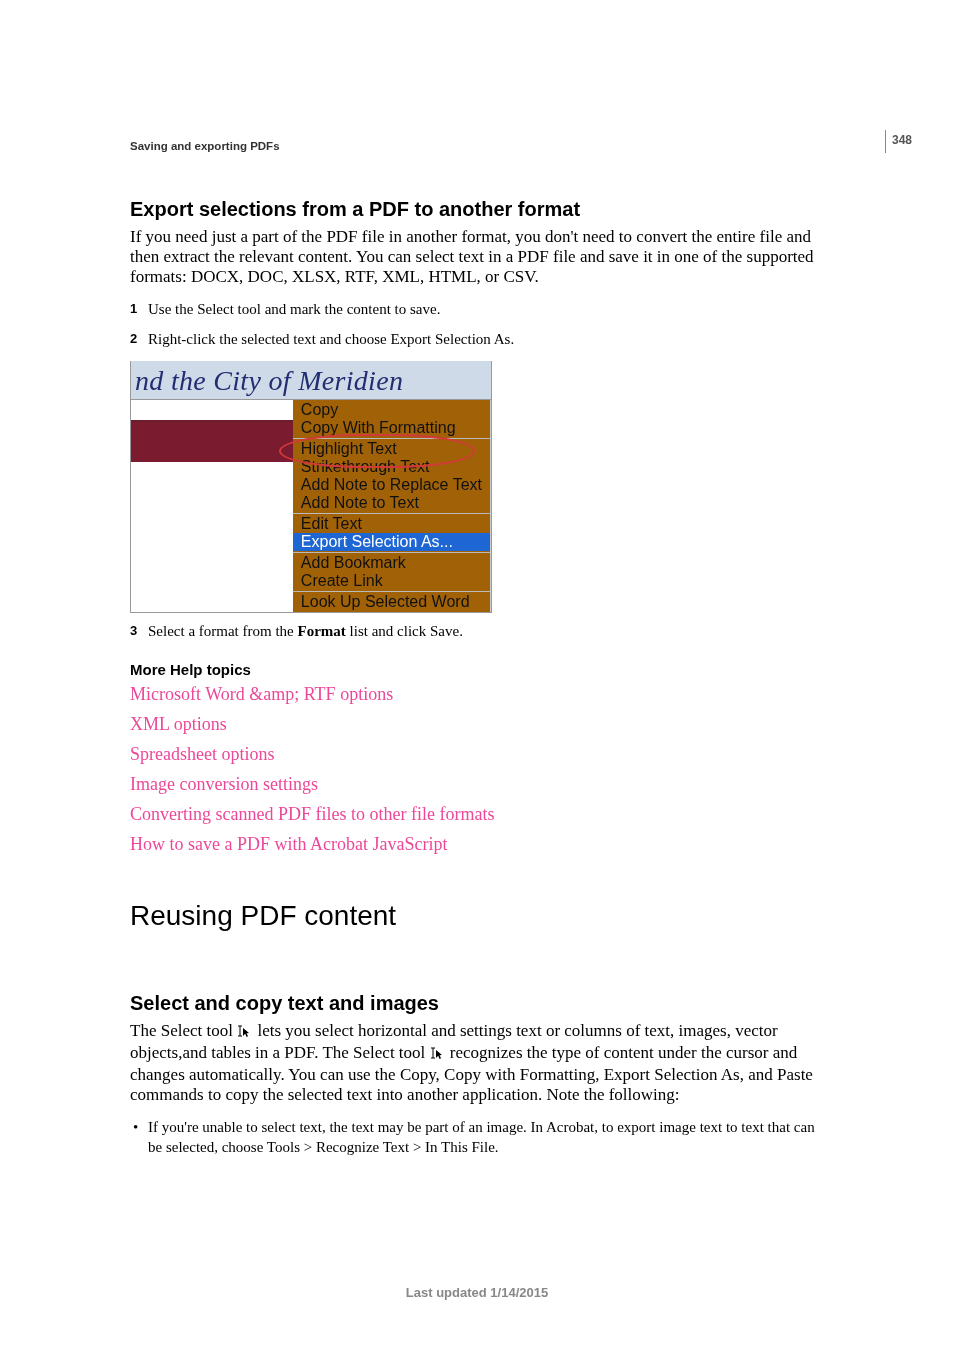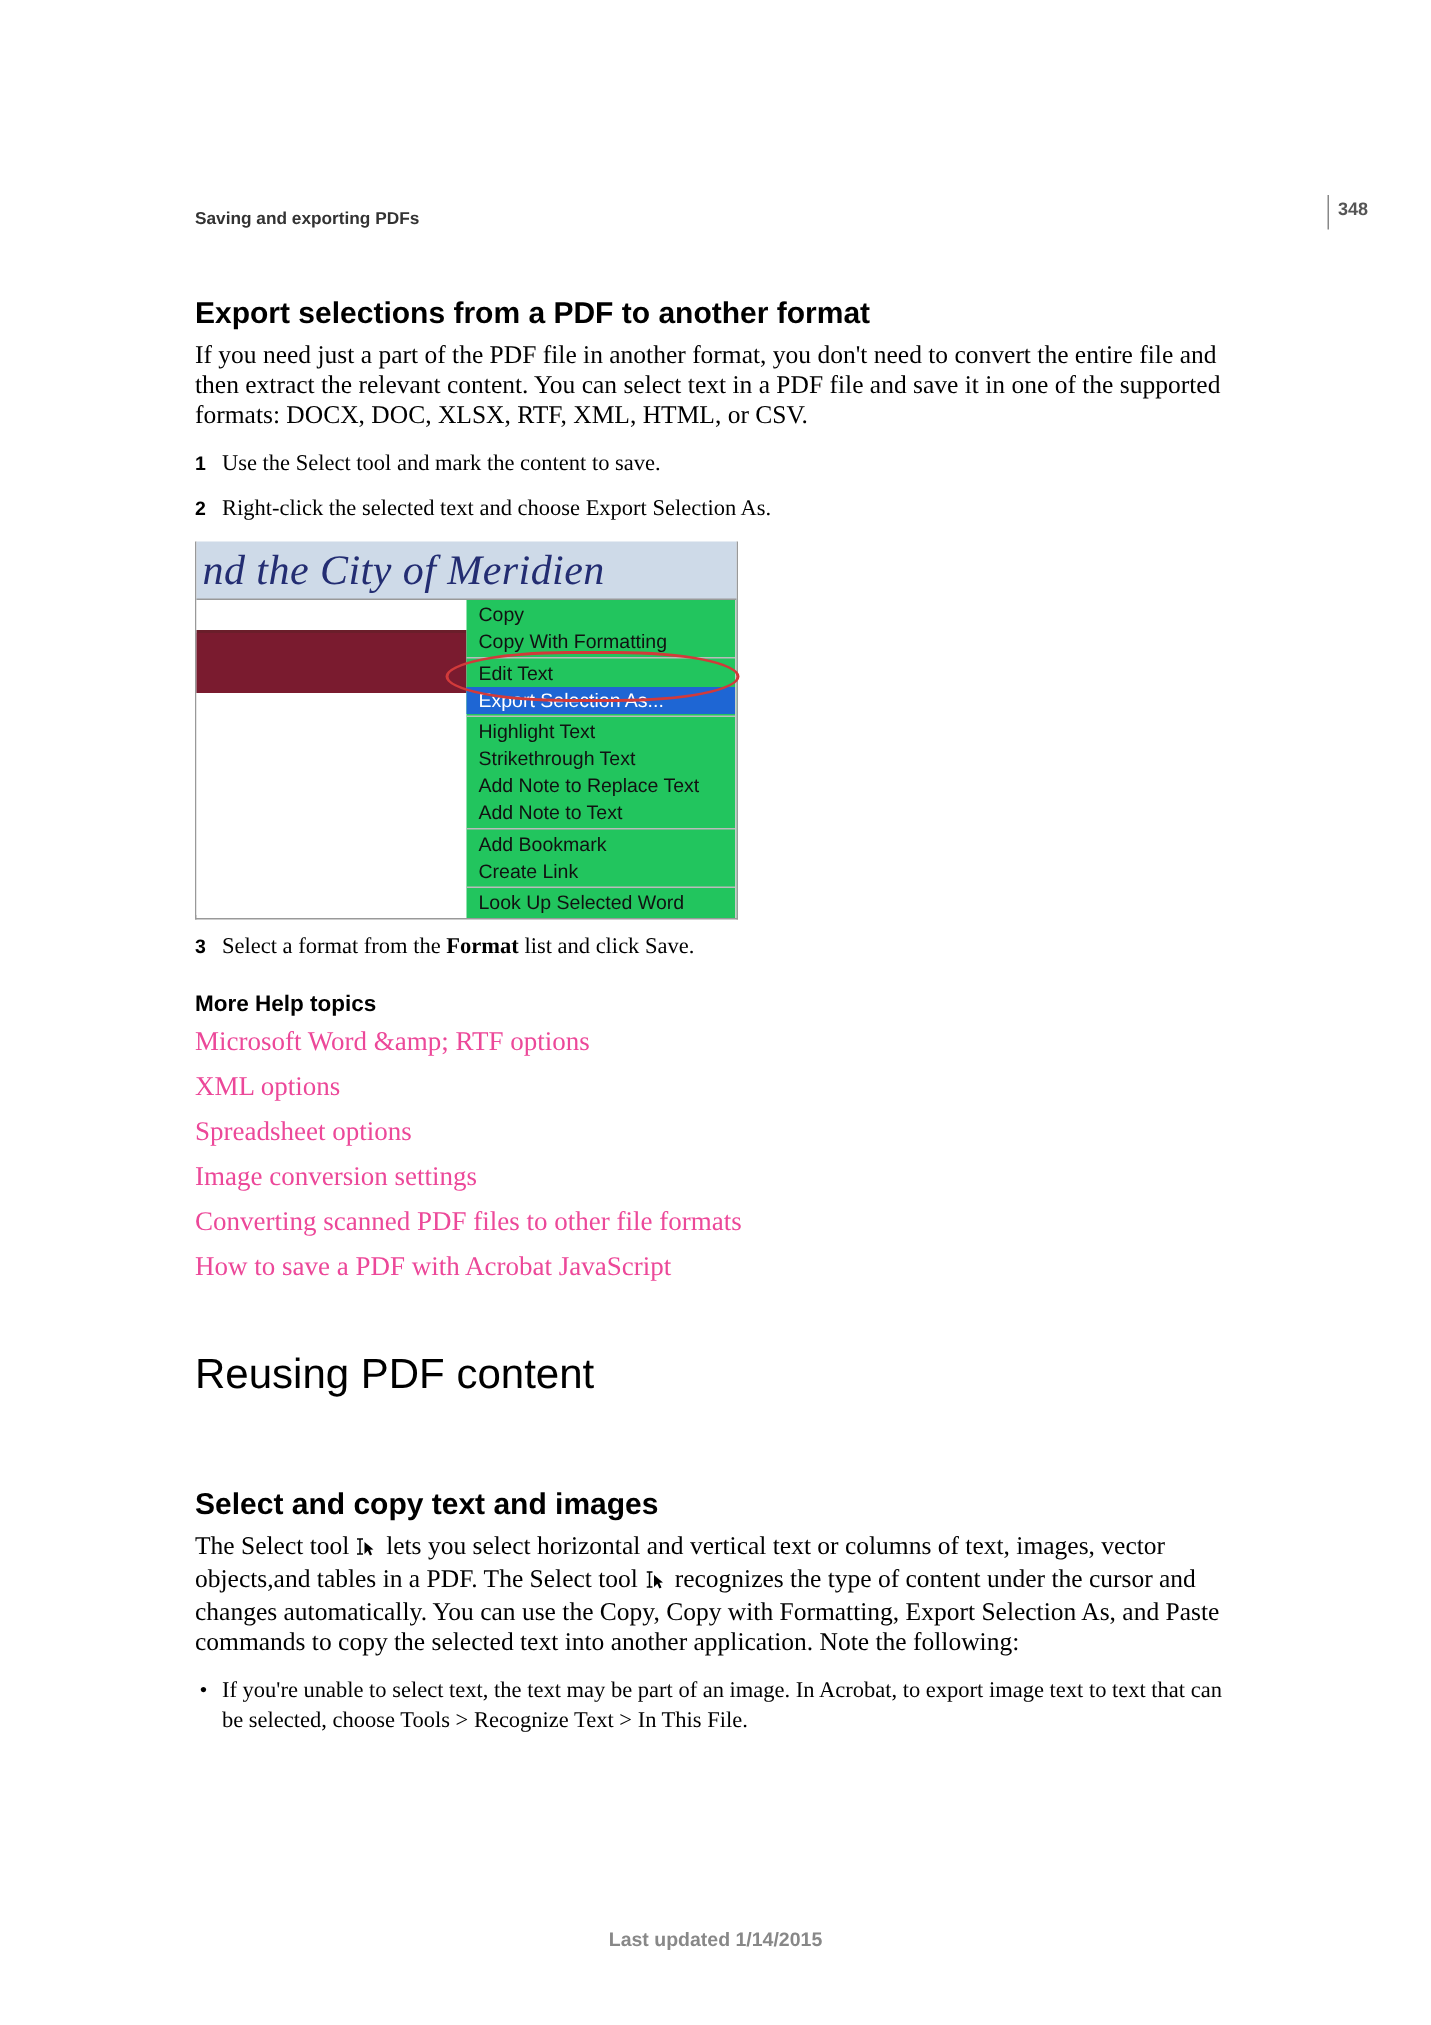--- a/index.html
+++ b/index.html
@@ -110,24 +110,24 @@
   .fig-left .left-bottom {
     height: 148px;
     background: #fff;
   }
   .fig-right {
     flex: 1;
     background: #fff;
     position: relative;
   }
   .ctx-menu {
-    font-size: 13px;
+    font-size: 16px;
     line-height: 18px;
     color: #111;
-    background: #22c55e;
+    background: #a16207;
     border-right: 1px solid #ccc;
     display: flex;
     flex-direction: column;
   }
   .ctx-group {
     padding: 1px 0;
     border-bottom: 1px solid #bbb;
   }
   .ctx-group:last-child { border-bottom: none; }
   .ctx-item {
@@ -237,28 +237,28 @@
         <div class="left-band"></div>
         <div class="left-bottom"></div>
       </div>
       <div class="fig-right">
         <div class="ctx-menu">
           <div class="ctx-group">
             <div class="ctx-item">Copy</div>
             <div class="ctx-item">Copy With Formatting</div>
           </div>
           <div class="ctx-group">
-            <div class="ctx-item">Edit Text</div>
-            <div class="ctx-item sel">Export Selection As...</div>
-          </div>
-          <div class="ctx-group">
             <div class="ctx-item">Highlight Text</div>
             <div class="ctx-item">Strikethrough Text</div>
             <div class="ctx-item">Add Note to Replace Text</div>
             <div class="ctx-item">Add Note to Text</div>
+          </div>
+          <div class="ctx-group">
+            <div class="ctx-item">Edit Text</div>
+            <div class="ctx-item sel">Export Selection As...</div>
           </div>
           <div class="ctx-group">
             <div class="ctx-item">Add Bookmark</div>
             <div class="ctx-item">Create Link</div>
           </div>
           <div class="ctx-group">
             <div class="ctx-item">Look Up Selected Word</div>
           </div>
         </div>
         <div class="ring"></div>
@@ -292,21 +292,21 @@
   <p class="body">
     <span>The Select tool </span>
     <span class="inline-icon">
       <svg width="14" height="14" viewBox="0 0 14 14">
         <line x1="2" y1="2" x2="2" y2="12" stroke="#000" stroke-width="1"></line>
         <line x1="0" y1="2" x2="4" y2="2" stroke="#000" stroke-width="1"></line>
         <line x1="0" y1="12" x2="4" y2="12" stroke="#000" stroke-width="1"></line>
         <path d="M5 4 L5 12 L7.2 9.8 L8.6 13 L10 12.3 L8.6 9.2 L11 9 Z" fill="#000"></path>
       </svg>
     </span>
-    <span> lets you select horizontal and vertical text or columns of text, images, vector objects,and tables in a PDF. The Select tool </span>
+    <span> lets you select horizontal and settings text or columns of text, images, vector objects,and tables in a PDF. The Select tool </span>
     <span class="inline-icon">
       <svg width="14" height="14" viewBox="0 0 14 14">
         <line x1="2" y1="2" x2="2" y2="12" stroke="#000" stroke-width="1"></line>
         <line x1="0" y1="2" x2="4" y2="2" stroke="#000" stroke-width="1"></line>
         <line x1="0" y1="12" x2="4" y2="12" stroke="#000" stroke-width="1"></line>
         <path d="M5 4 L5 12 L7.2 9.8 L8.6 13 L10 12.3 L8.6 9.2 L11 9 Z" fill="#000"></path>
       </svg>
     </span>
     <span> recognizes the type of content under the cursor and changes automatically. You can use the Copy, Copy with Formatting, Export Selection As, and Paste commands to copy the selected text into another application. Note the following:</span>
   </p>

